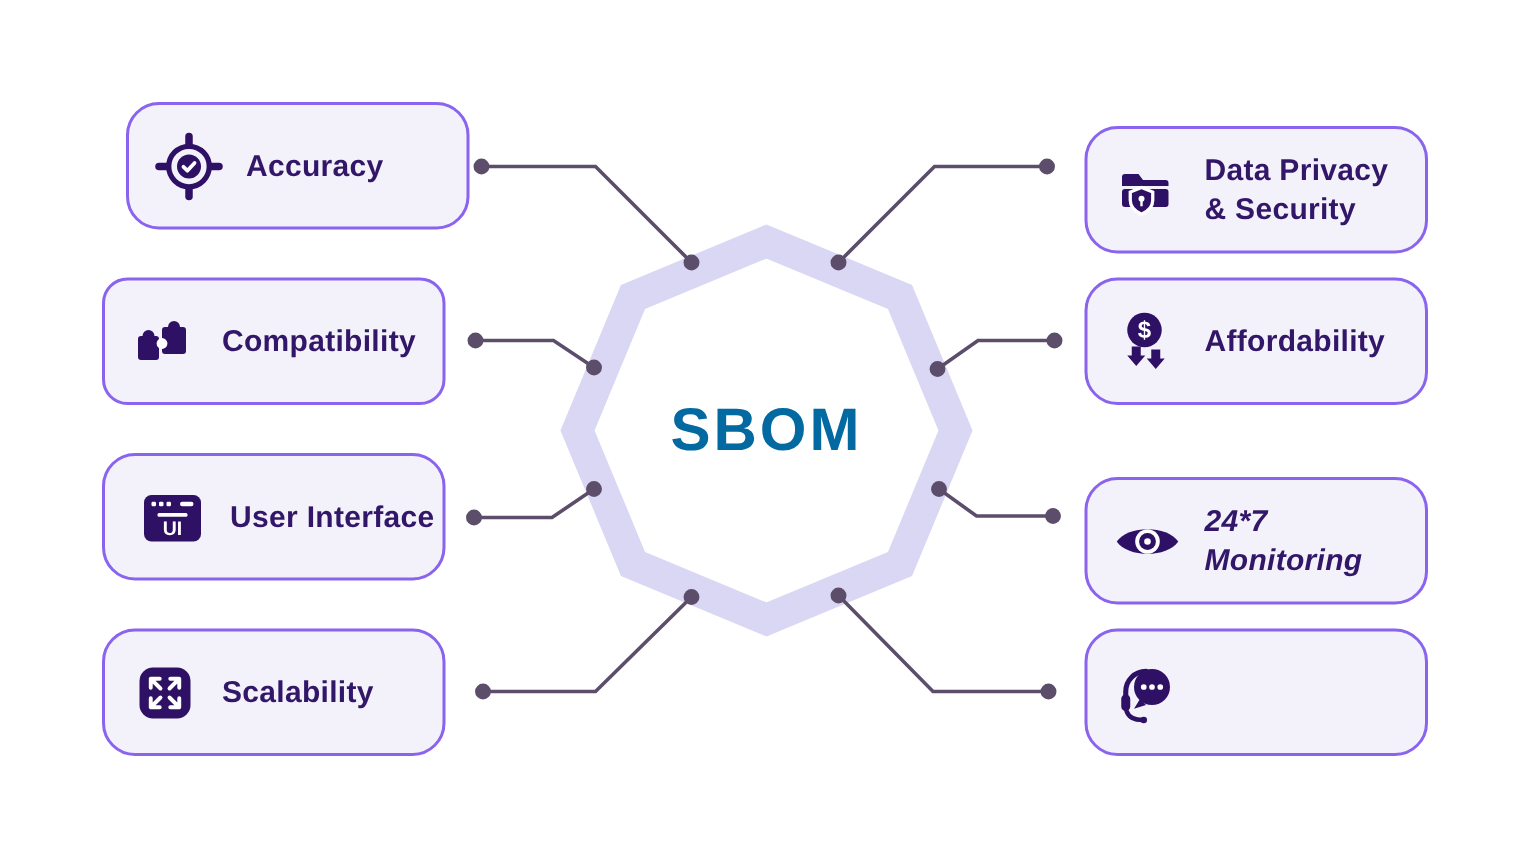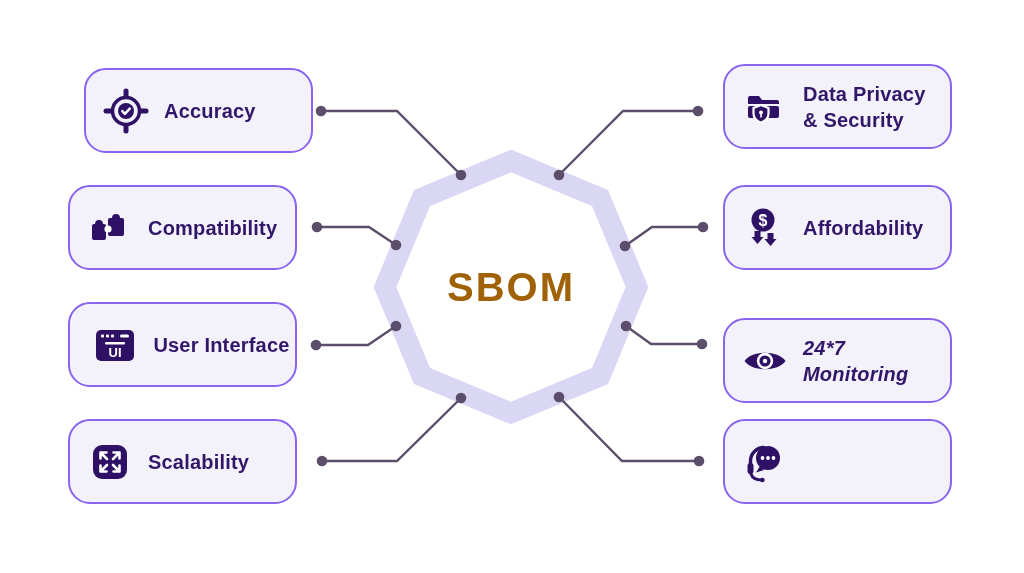--- a/index.html
+++ b/index.html
@@ -12,28 +12,28 @@
     position:absolute;width:229px;height:85px;
     background:#f3f2fb;border:2px solid #8a63ee;border-radius:22px;
     display:flex;align-items:center;box-sizing:border-box;
     padding-left:16px;gap:14px;
   }
   .feature-box .icon{flex:0 0 48px;width:48px;height:48px;display:flex;align-items:center;justify-content:center;}
   .feature-box .label{
     font-weight:700;font-size:20px;color:#321668;letter-spacing:.2px;
     line-height:1.3;white-space:pre-line;
   }
-  .pos-l1{left:84px;top:68px;}  .pos-l2{left:68px;top:185px;}
+  .pos-l1{left:84px;top:68px;}  .pos-l2{left:68px;top:185px;border-radius:17px;}
   .pos-l3{left:68px;top:302px;justify-content:center;} .pos-l4{left:68px;top:419px;}
-  .pos-r1{left:723px;top:64px;} .pos-r2{left:723px;top:185px;}
+  .pos-r1{left:723px;top:84px;} .pos-r2{left:723px;top:185px;}
   .pos-r3{left:723px;top:318px;font-style:italic;}.pos-r4{left:723px;top:419px;}
   .sbom{
     position:absolute;left:411px;top:259px;width:200px;height:56px;
     display:flex;align-items:center;justify-content:center;
-    font-weight:700;font-size:40px;letter-spacing:2px;color:#a16207;
+    font-weight:700;font-size:40px;letter-spacing:2px;color:#0369a1;
   }
 </style>
 </head>
 <body>
 
 <div class="canvas">
 
   <svg class="wires" viewBox="0 0 1024 573">
     <polygon points="511,161 600,198 637,287 600,376 511,413 422,376 385,287 422,198" fill="none" stroke="#d9d7f4" stroke-width="21"></polygon>
     <g stroke="#5c4e6b" stroke-width="2.4" fill="none">

